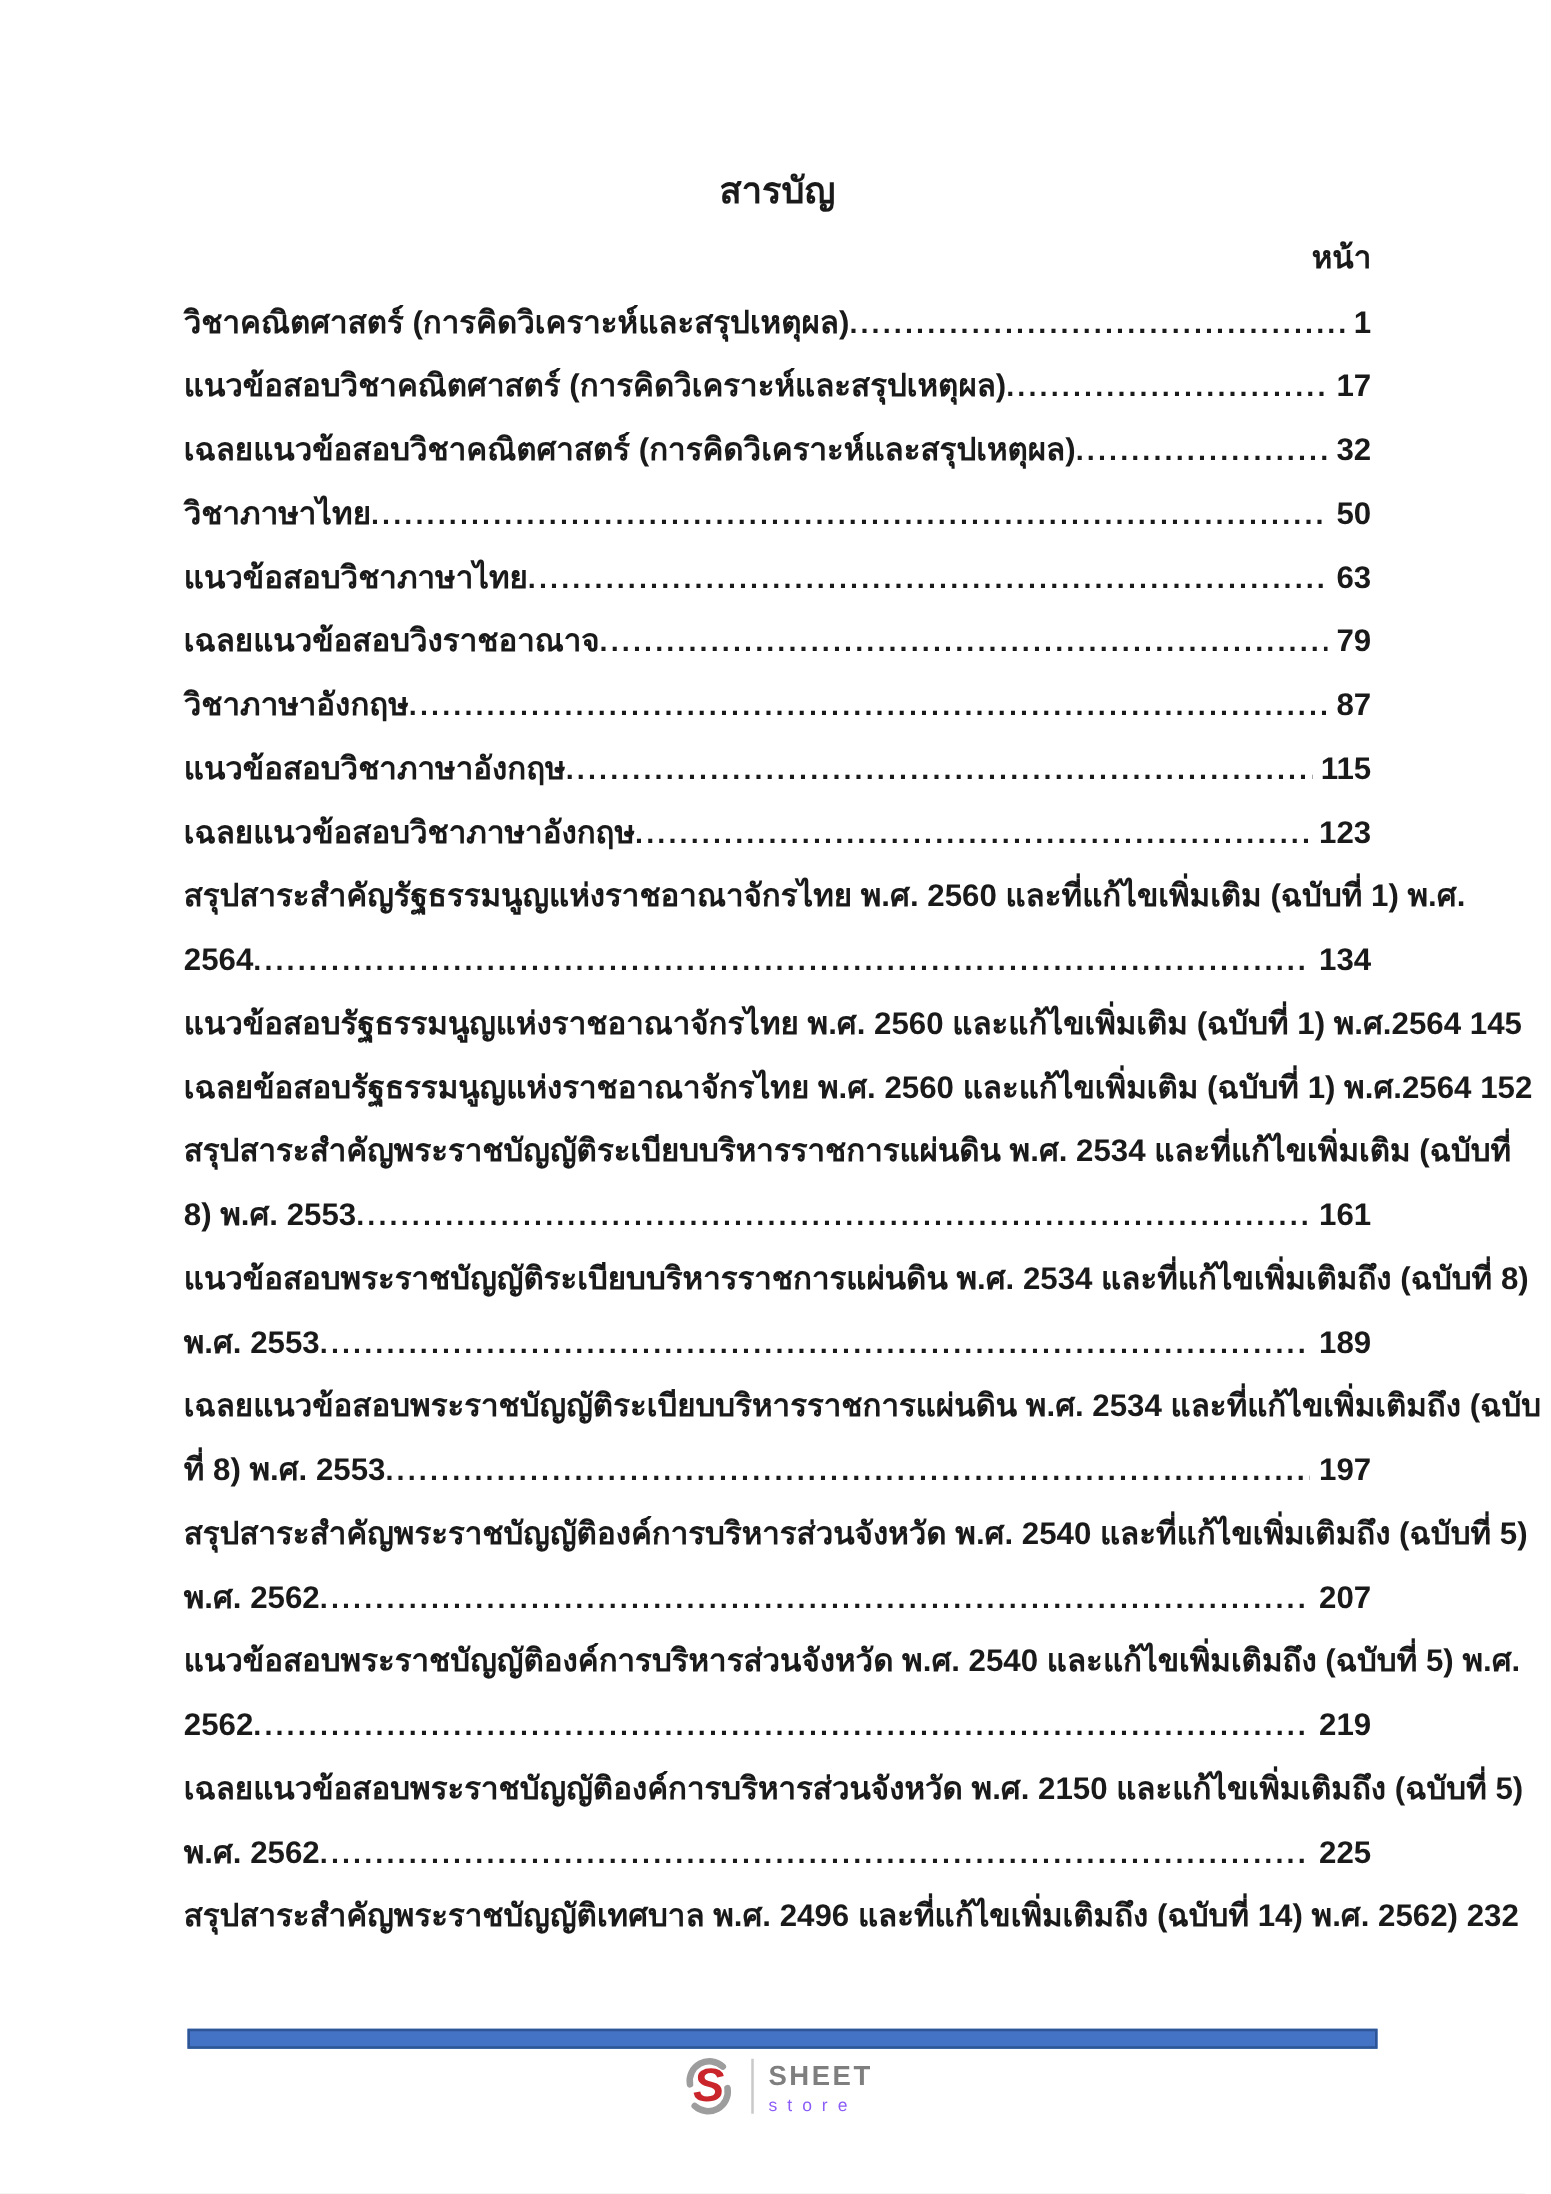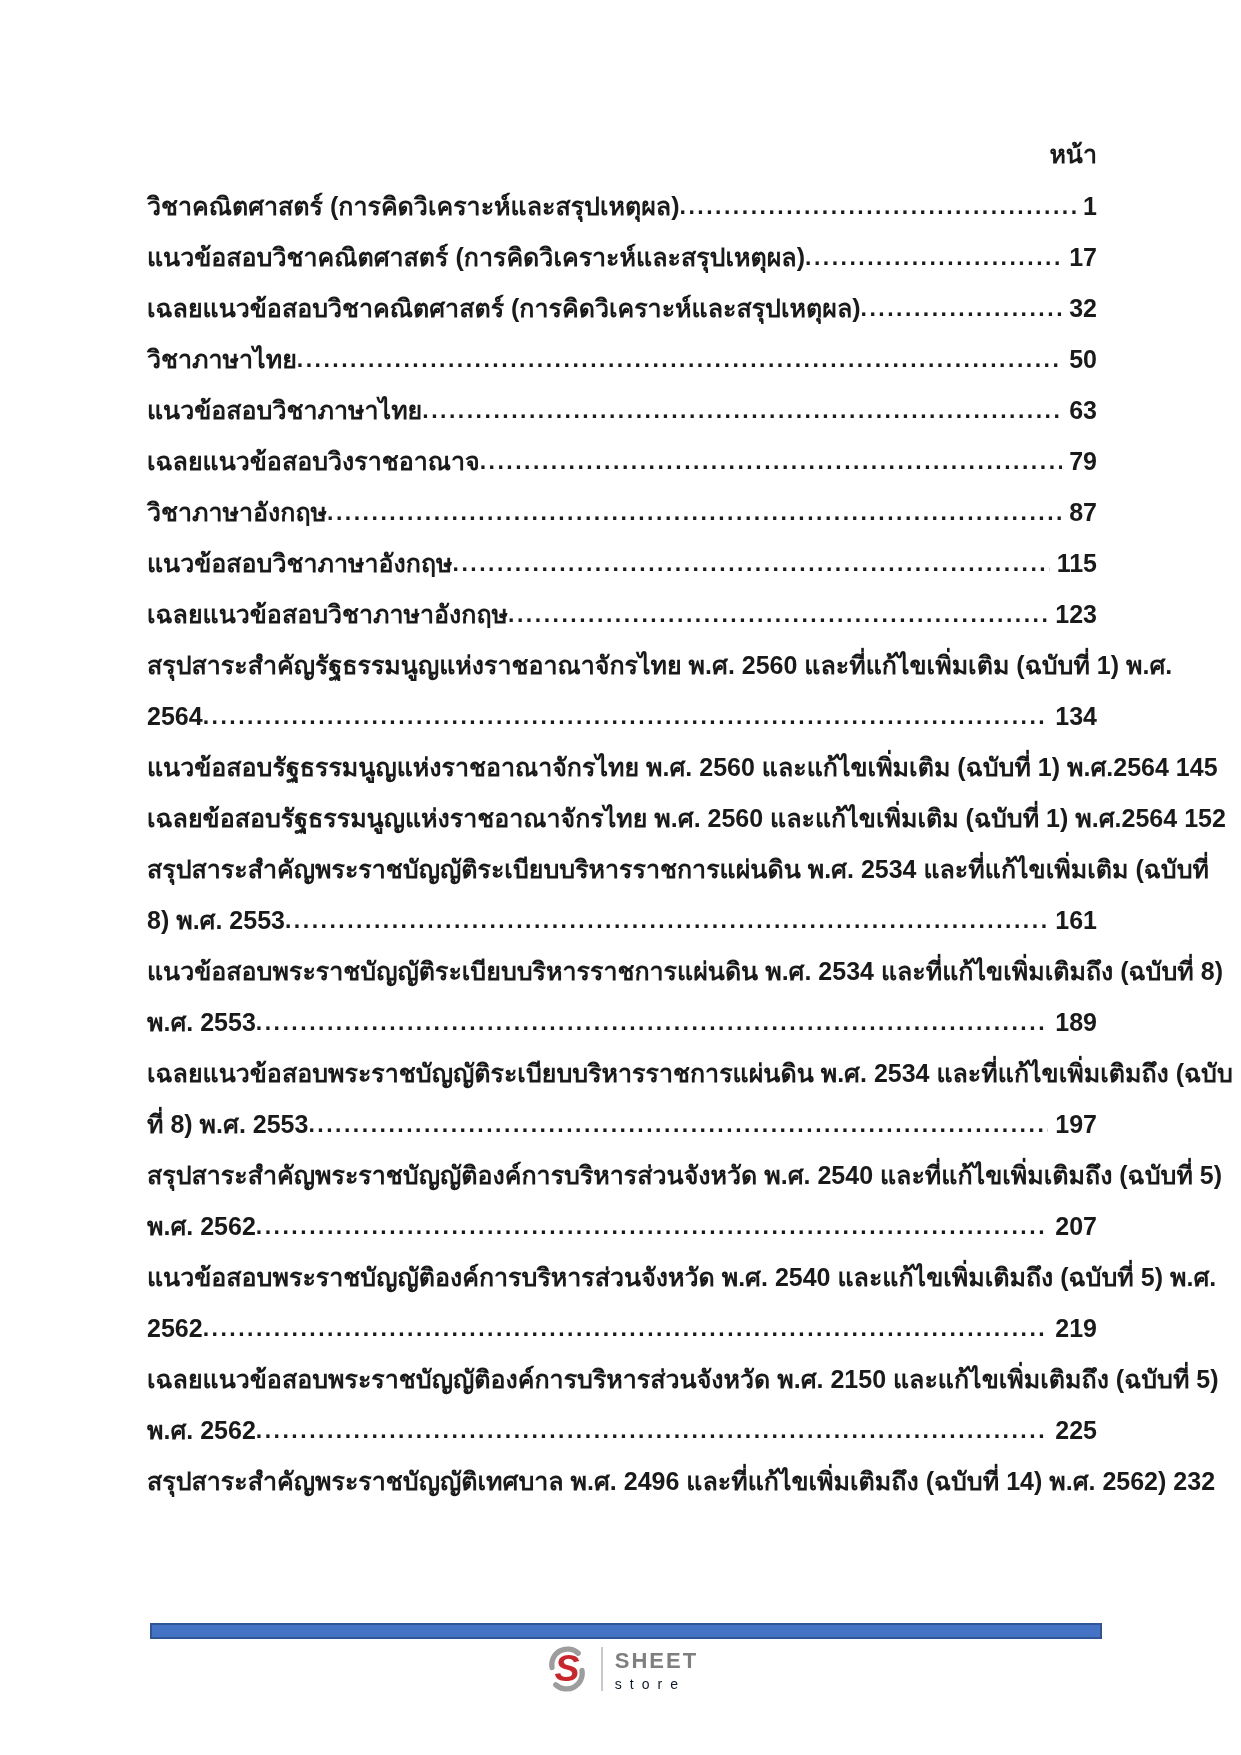--- a/index.html
+++ b/index.html
@@ -96,31 +96,32 @@
   .logo-textblock { display: flex; flex-direction: column; }
   .logo-name {
     font-size: 22px;
     font-weight: 700;
     color: #7f7f7f;
     letter-spacing: 2px;
     line-height: 30px;
   }
   .logo-sub {
     font-size: 14px;
-    color: #0f172a;
+    color: #8b5cf6;
     letter-spacing: 8px;
     line-height: 16px;
     margin-top: 0;
   }
 </style>
 </head>
 <body>
 
 <div class="page">
   <div class="content">
+    <div class="doc-title">สารบัญ</div>
     <div class="page-col-header">หน้า</div>
     <div class="toc-list">
   <div class="toc-entry">
 
     <div class="toc-last-line">
       <span class="toc-text">วิชาคณิตศาสตร์ (การคิดวิเคราะห์และสรุปเหตุผล)</span>
       <span class="toc-dots">............................................................................................................................................................................................................................</span>
       <span class="toc-page">1</span>
     </div>
   </div>

